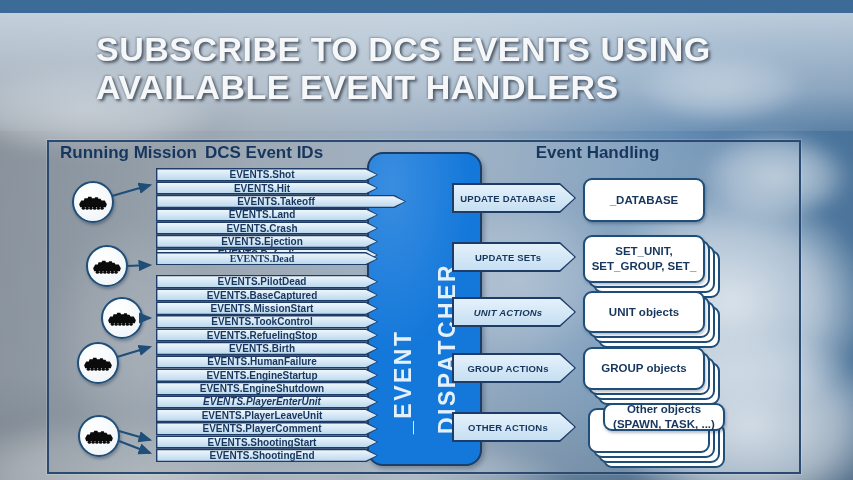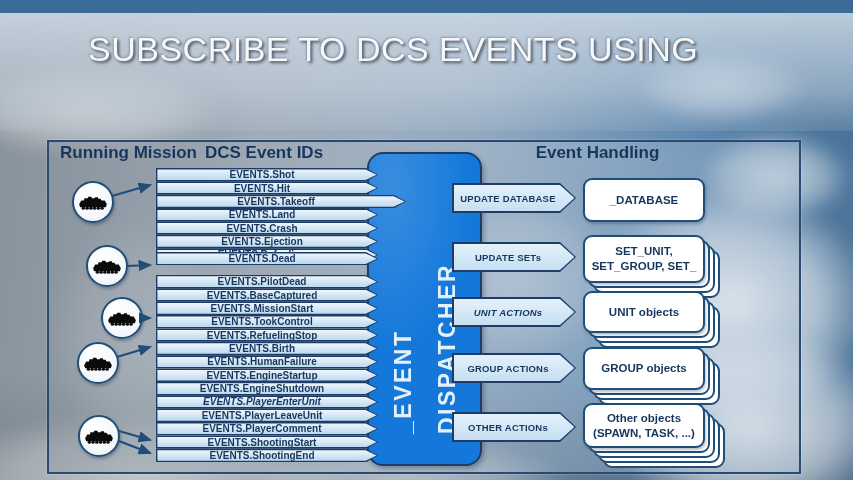--- a/index.html
+++ b/index.html
@@ -22,22 +22,22 @@
   .c4{left:-50px;top:66px;width:270px;height:90px;opacity:.5;}
   .c5{left:-70px;top:414px;width:420px;height:130px;opacity:.55;}
   .c6{left:250px;top:436px;width:320px;height:100px;opacity:.5;}
   .c7{left:700px;top:132px;width:150px;height:90px;opacity:.7;}
   .c8{left:50px;top:220px;width:170px;height:230px;opacity:.30;}
   .c9{left:420px;top:200px;width:200px;height:160px;opacity:.35;}
 
   .top-strip{position:absolute;left:0;top:0;width:853px;height:13px;background:#3d6b97;z-index:1;}
   .title-band{position:absolute;left:0;top:13px;width:853px;height:118px;z-index:1;
     background:linear-gradient(to bottom, rgba(208,220,231,.85), rgba(198,211,223,.55) 65%, rgba(190,204,218,.15) 100%);}
-  .slide-title{position:absolute;left:88px;top:30px;z-index:2;
-    font-size:34px;font-weight:normal;line-height:38px;letter-spacing:.5px;color:#f5f7f9;
+  .slide-title{position:absolute;left:96px;top:30px;z-index:2;
+    font-size:34px;font-weight:bold;line-height:38px;letter-spacing:.5px;color:#f5f7f9;
     text-shadow:2px 2px 3px rgba(70,80,95,.95), -1px -1px 2px rgba(90,100,112,.45);}
 
   .panel{position:absolute;left:47px;top:140px;width:750px;height:330px;z-index:2;
     border:2.5px solid #2a4a72;
     background:linear-gradient(100deg, rgba(135,145,155,.45), rgba(185,198,210,.32) 55%, rgba(170,190,210,.30));
     box-shadow:0 0 0 1px rgba(255,255,255,.15);}
 
   .col-header{position:absolute;z-index:8;font-size:17px;font-weight:bold;color:#17365d;white-space:nowrap;}
   .h-running{left:60px;top:143px;}
   .h-ids{left:205px;top:143px;}
@@ -95,20 +95,21 @@
   <div class="cloud c6"></div>
   <div class="cloud c7"></div>
   <div class="cloud c8"></div>
   <div class="cloud c9"></div>
 
   <div class="top-strip"></div>
   <div class="title-band"></div>
 
   <div class="slide-title">
     <div>SUBSCRIBE TO DCS EVENTS USING</div>
+    <div>AVAILABLE EVENT HANDLERS</div>
   </div>
 
   <div class="panel"></div>
 
   <div class="col-header h-running">Running Mission</div>
   <div class="col-header h-ids">DCS Event IDs</div>
   <div class="col-header h-handling">Event Handling</div>
 
   <div class="dispatcher"></div>
   <div class="disp-text">
@@ -152,21 +153,21 @@
       <span class="row-label">EVENTS.Ejection</span>
     </div>
   </div>
 
   <div class="row" style="top: 248.22px;">
     <div class="row-in">
       <span class="row-label">EVENTS.Refueling</span>
     </div>
   </div>
 
-  <div class="row" style="top: 252px;">
+  <div class="row" style="top: 252px; font-family: Liberation Serif, serif;">
     <div class="row-in">
       <span class="row-label">EVENTS.Dead</span>
     </div>
   </div>
 
   <div class="row" style="top: 274.96px;">
     <div class="row-in">
       <span class="row-label">EVENTS.PilotDead</span>
     </div>
   </div>
@@ -377,21 +378,21 @@
     <div class="chev" style="top: 412px;">
       <div class="chev-in">
         <span class="chev-label">OTHER ACTIONs</span>
       </div>
     </div>
     <div class="stack" style="top: 403px; height: 45px;">
       <div class="layer" style="left: 20px; top: 20px; width: 122px; height: 45px;"></div>
           <div class="layer" style="left: 15px; top: 15px; width: 122px; height: 45px;"></div>
           <div class="layer" style="left: 10px; top: 10px; width: 122px; height: 45px;"></div>
           <div class="layer" style="left: 5px; top: 5px; width: 122px; height: 45px;"></div>
-          <div class="main-box" style="height: 45px;">
+          <div class="main-box" style="height: 28px; margin-left: 20px;">
             <div class="box-line">Other objects</div>
             <div class="box-line">(SPAWN, TASK, ...)</div>
           </div>
     </div>
   </div>
 </div>
 
   <svg class="arrows" width="853" height="480" viewBox="0 0 853 480">
     <defs>
       <marker id="ah" markerWidth="8" markerHeight="8" refX="5.2" refY="2.6" orient="auto">

